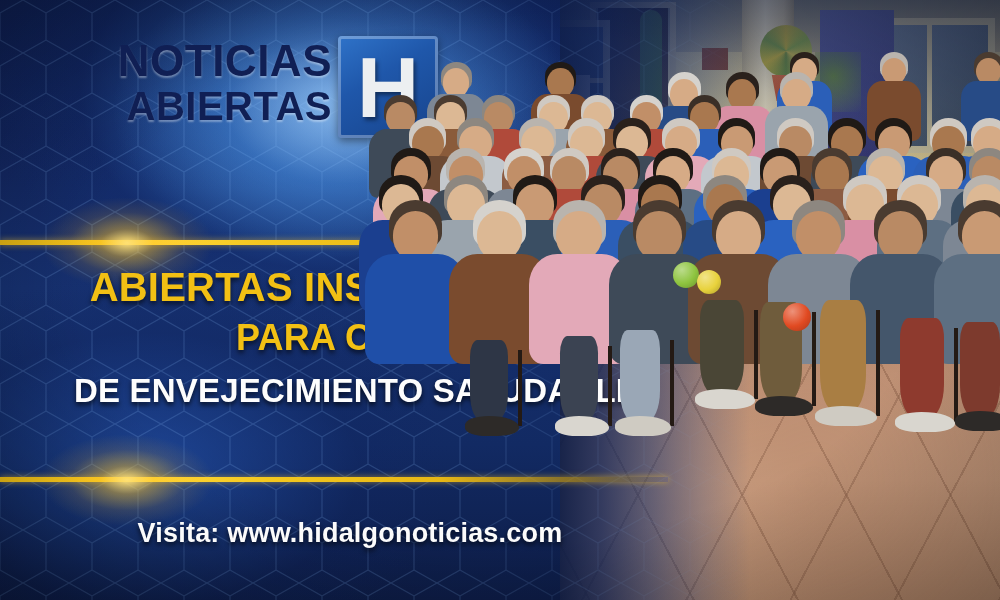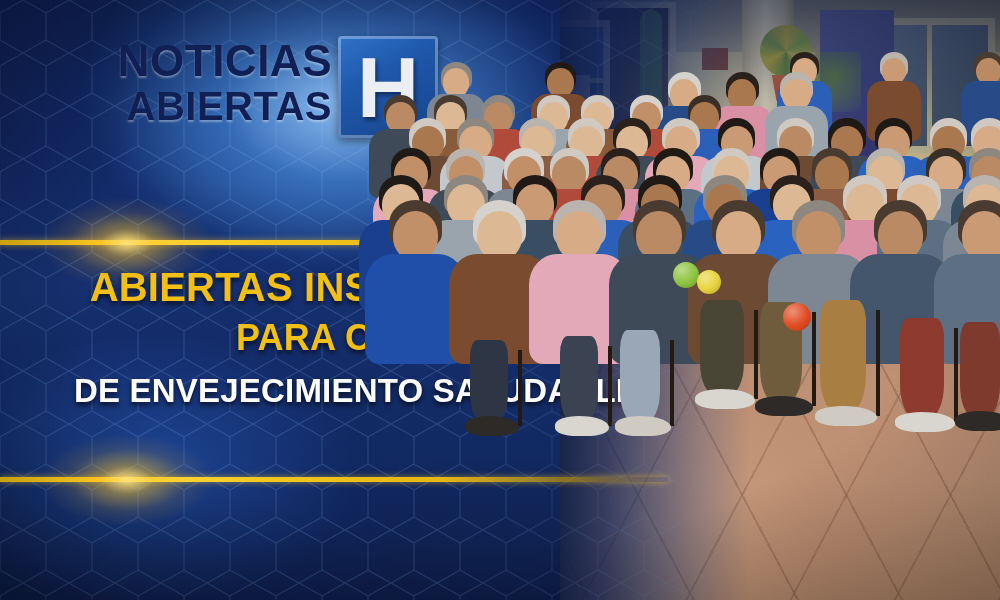--- a/index.html
+++ b/index.html
@@ -520,14 +520,17 @@
 
   <div class="rule" style="left:0;top:477px;width:668px;"></div>
   <div class="rule-glow" style="left:42px;top:435px;"></div>
 
   <div id="headline">
     <div class="h1">ABIERTAS INSCRIPCIONES</div>
     <div class="h2">PARA CURSO</div>
     <div class="h3">DE ENVEJECIMIENTO SALUDABLE</div>
   </div>
 
+  <div id="footer">
+    <div class="visit">Visita: www.hidalgonoticias.com</div>
+  </div>
 
 </div>
 
 </body></html>

